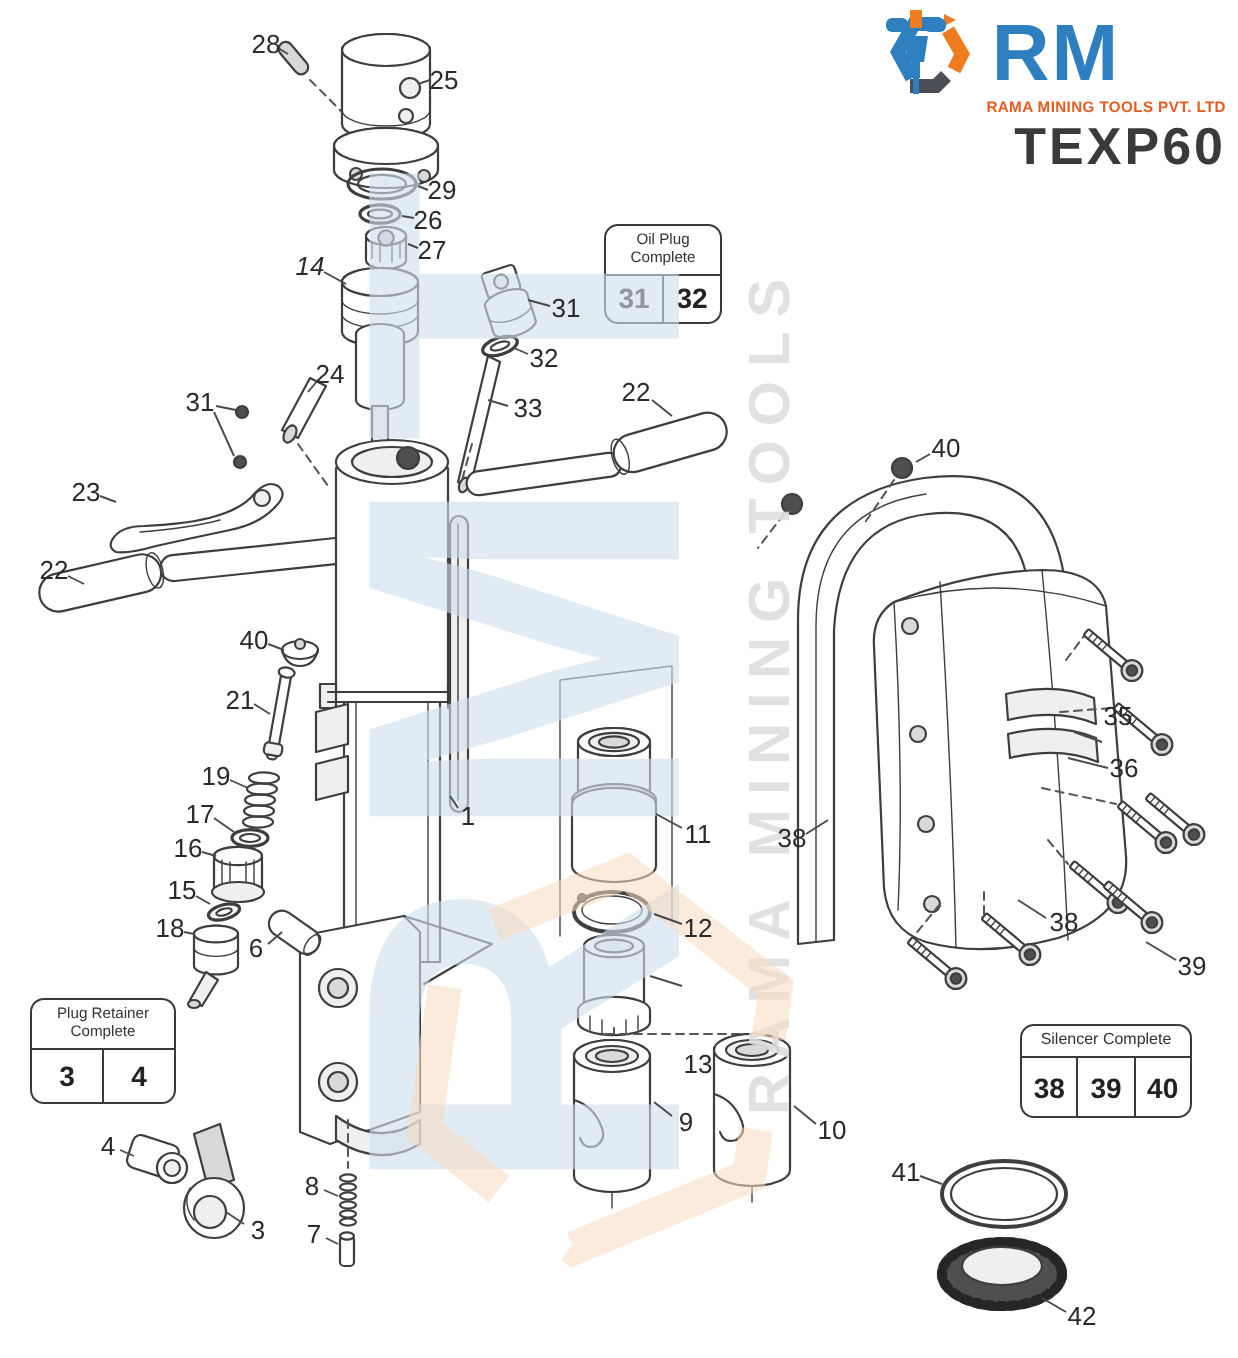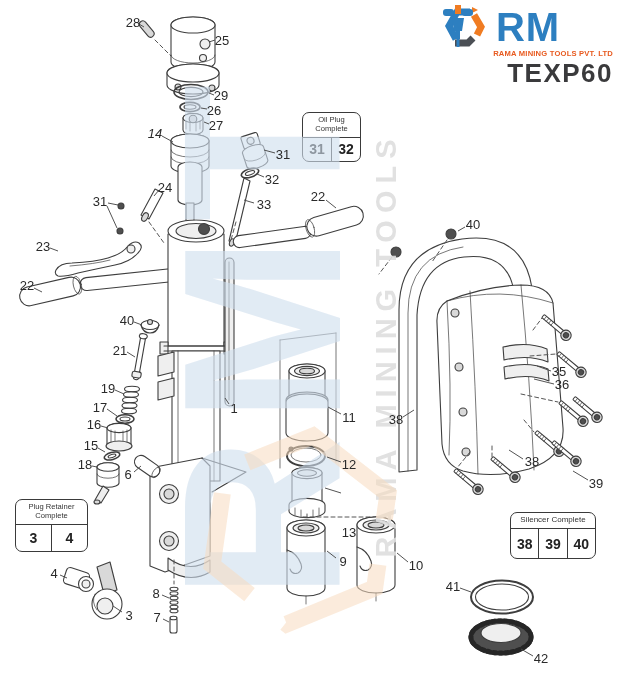--- a/index.html
+++ b/index.html
@@ -482,21 +482,21 @@
       <div class="plabel" style="left: 54px; top: 573px;">4</div>
       <div class="plabel" style="left: 129px; top: 615px;">3</div>
       <div class="plabel" style="left: 156px; top: 593px;">8</div>
       <div class="plabel" style="left: 157px; top: 617px;">7</div>
       <div class="plabel" style="left: 349px; top: 417px;">11</div>
       <div class="plabel" style="left: 349px; top: 464px;">12</div>
       <div class="plabel" style="left: 349px; top: 496px; margin-top: 36px;">13</div>
       <div class="plabel" style="left: 343px; top: 561px;">9</div>
       <div class="plabel" style="left: 416px; top: 565px;">10</div>
       <div class="plabel" style="left: 473px; top: 224px;">40</div>
-      <div class="plabel" style="left: 559px; top: 371px;">35</div>
+      <div class="plabel" style="left: 559px; top: 358px;">35</div>
       <div class="plabel" style="left: 562px; top: 384px;">36</div>
       <div class="plabel" style="left: 396px; top: 419px;">38</div>
       <div class="plabel" style="left: 532px; top: 461px;">38</div>
       <div class="plabel" style="left: 596px; top: 483px;">39</div>
       <div class="plabel" style="left: 453px; top: 586px;">41</div>
       <div class="plabel" style="left: 541px; top: 658px;">42</div>
     </div>
 
   <div class="logo">
     <div class="logo-row">

